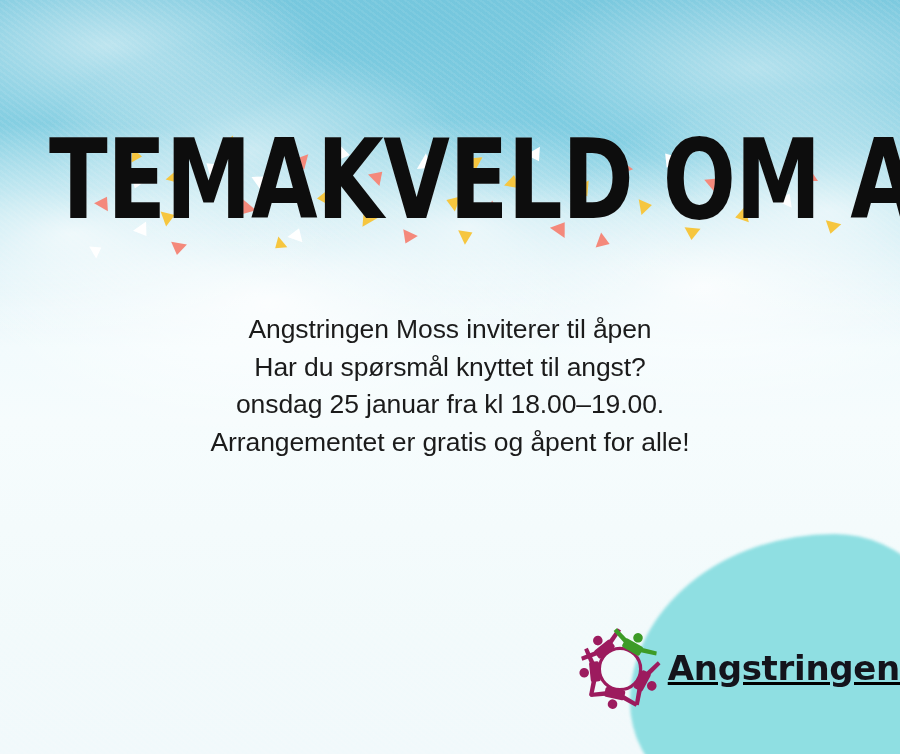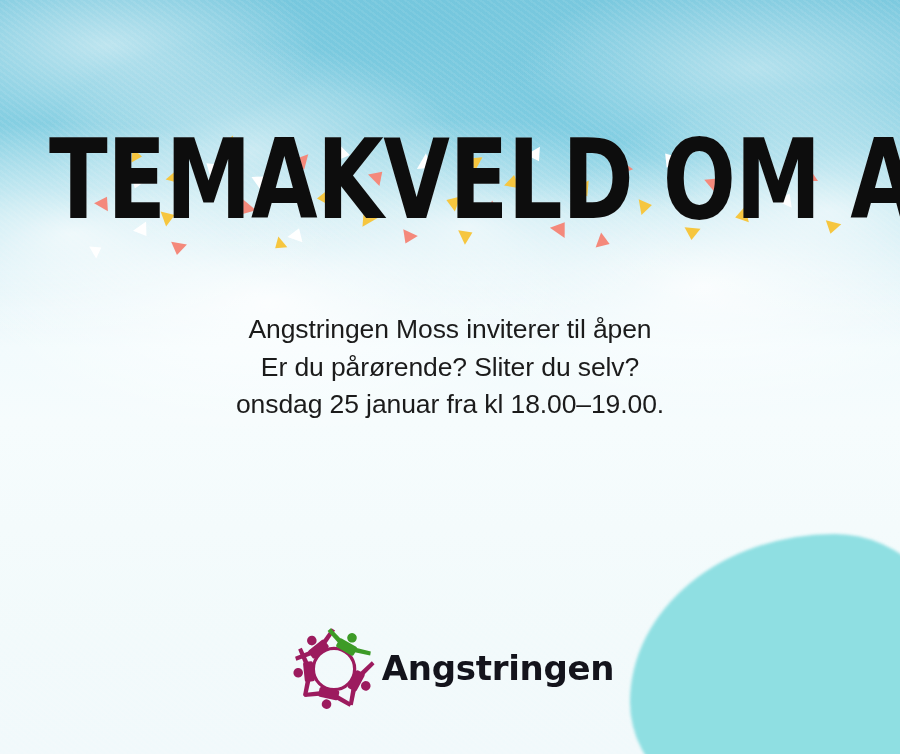--- a/index.html
+++ b/index.html
@@ -124,23 +124,24 @@
     white-space:nowrap;
   }
 
   
   .logo{
     position:absolute;
     left:0; right:0;
     top:618px;
     display:flex;
     align-items:center;
-    justify-content:center;
+    justify-content:flex-end;
     gap:0;
     z-index:3;
+    text-decoration:underline;
   }
   .logo-mark{ width:96px; height:100px; display:block; }
   .logo-text{ display:flex; flex-direction:column; line-height:1; }
   .logo-name{
     font-family:"DejaVu Sans","Liberation Sans", sans-serif;
     font-weight:700;
     font-size:34px;
     color:#14141c;
     letter-spacing:-0.3px;
   }
@@ -208,22 +209,23 @@
       <span class="tri" style="left: 90px; top: 245px; border-left: 7px solid transparent; border-right: 7px solid transparent; border-bottom: 10.5px solid rgb(255, 255, 255); transform: rotate(60deg);"></span>
       <span class="tri" style="left: 272px; top: 240px; border-left: 7px solid transparent; border-right: 7px solid transparent; border-bottom: 10.5px solid rgb(246, 198, 63); transform: rotate(230deg);"></span>
     </div>
 
   <div class="title-wrap">
     <div class="title">TEMAKVELD OM ANGST</div>
   </div>
 
   <div class="body-wrap" id="body-wrap">
       <div class="body-line">Angstringen Moss inviterer til åpen</div>
-      <div class="body-line">Er du pårørende? Sliter du selv?</div>
+      <div class="body-line">Har du spørsmål knyttet til angst?</div>
       <div class="body-line">onsdag 25 januar fra kl 18.00–19.00.</div>
+      <div class="body-line">Arrangementet er gratis og åpent for alle!</div>
     </div>
 
   <div class="logo">
     <span class="logo-mark-wrap">
       <svg class="logo-mark" viewBox="0 0 100 104" xmlns="http://www.w3.org/2000/svg" aria-hidden="true">
 
         <circle cx="50" cy="53" r="21.5" fill="none" stroke="#9c1b5e" stroke-width="3.4"></circle>
 
         <g fill="#9c1b5e" transform="rotate(-38 50 53)">
           <circle cx="50" cy="15.5" r="5"></circle>

